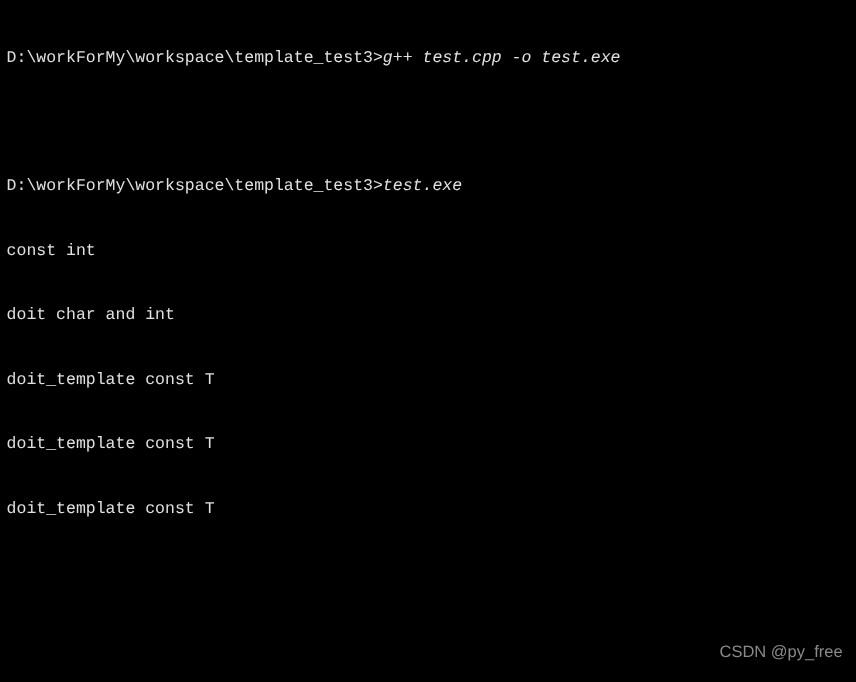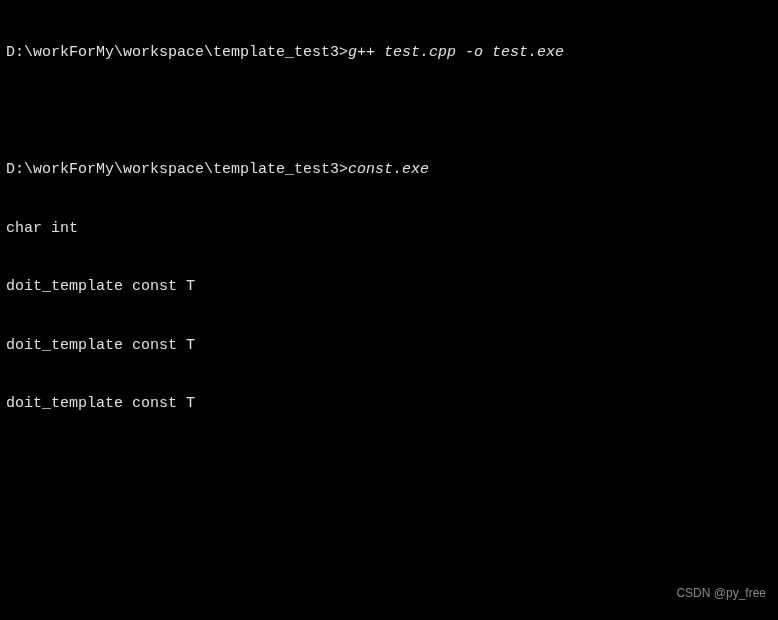--- a/index.html
+++ b/index.html
@@ -40,36 +40,37 @@
       color: #e0e0e0;
     }
     .blank-line {
       height: 1.3em;
     }
     .watermark {
       position: absolute;
       bottom: 18px;
       right: 12px;
       color: #8a8a8a;
-      font-size: 12px;
+      font-size: 15px;
       font-family: sans-serif;
     }
   </style>
 </head>
 <body>
 
 <div class="terminal">
   <div class="prompt-line">
     <span class="prompt">D:\workForMy\workspace\template_test3&gt;</span><span class="command">g++ test.cpp -o test.exe</span>
   </div>
   <div class="blank-line"></div>
   <div class="prompt-line">
-    <span class="prompt">D:\workForMy\workspace\template_test3&gt;</span><span class="command">const.exe</span>
+    <span class="prompt">D:\workForMy\workspace\template_test3&gt;</span><span class="command">test.exe</span>
   </div>
-  <div class="line output">char int</div>
+  <div class="line output">const int</div>
+  <div class="line output">doit char and int</div>
   <div class="line output">doit_template const T</div>
   <div class="line output">doit_template const T</div>
   <div class="line output">doit_template const T</div>
   
   
   
   
   
   
   

